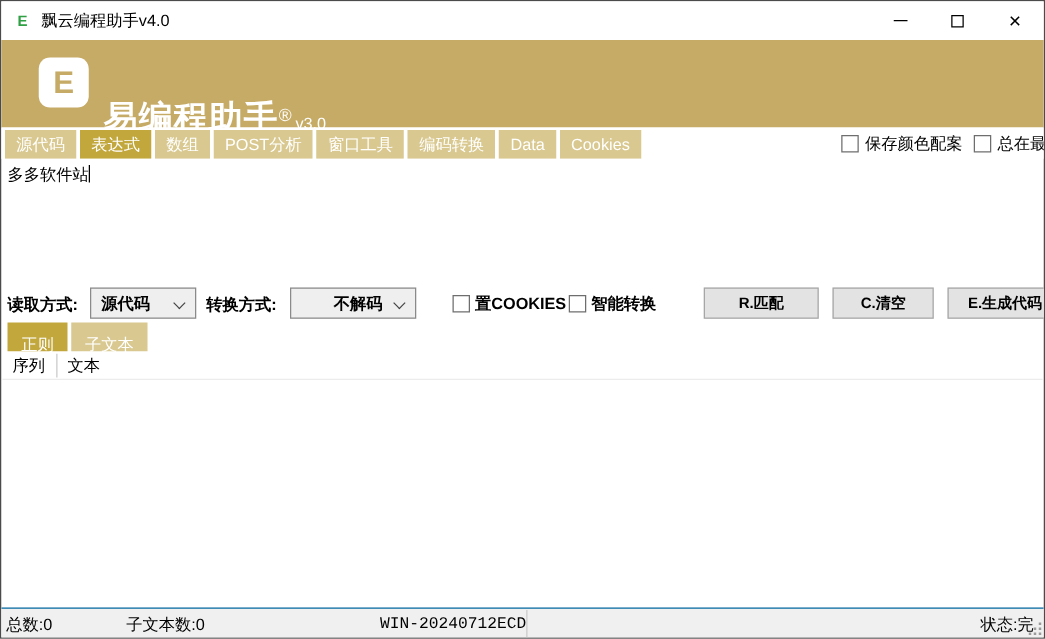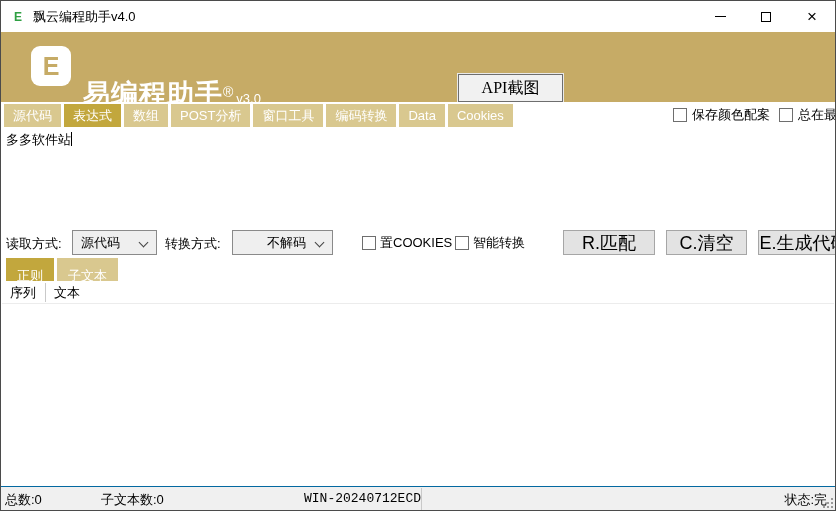--- a/index.html
+++ b/index.html
@@ -37,26 +37,26 @@
   .tabs { position:absolute; left:3px; bottom:0; display:flex; gap:3px; align-items:flex-end; }
   .tab { height:23px; padding:0 9px; display:flex; align-items:center; justify-content:center; font-size:13px; color:#fff; background:#d9c88f; white-space:nowrap; cursor:default; }
   .tab.active { background:#c2a73d; }
   .opt-group { position:absolute; left:672px; top:4px; display:flex; gap:9px; align-items:center; white-space:nowrap; }
   .opt { display:flex; align-items:center; gap:5px; font-size:13px; }
   .checkbox { width:14px; height:14px; background:#fff; border:1px solid #6e6e6e; flex:none; }
   
   .editor { position:absolute; top:126px; left:1px; right:1px; height:102px; background:#fff; padding:4px 4px; font-size:13px; }
   .caret { display:inline-block; width:1px; height:14px; background:#000; vertical-align:-2px; }
   
-  .controls { position:absolute; top:229px; left:0; right:0; height:27px; }
+  .controls { position:absolute; top:229px; left:0; right:0; height:27px;font-weight:bold; }
   .ctl-label { position:absolute; top:5px; font-size:13px; }
   .combo { position:absolute; top:0; height:25px; background:#efefef; border:1px solid #8a8a8a; font-size:13px; display:flex; align-items:center; padding-left:8px; cursor:default; }
   .chevron { position:absolute; right:9px; top:8px; width:7px; height:7px; border-right:1px solid #444; border-bottom:1px solid #444; transform:rotate(45deg); }
   .ctl-check { position:absolute; top:4px; display:flex; align-items:center; gap:4px; font-size:13px; }
-  .push-btn { position:absolute; top:0; height:25px; background:#e3e3e3; border:1px solid #a6a6a6; font-size:18px; display:flex; align-items:center; justify-content:center; cursor:default; }
+  .push-btn { position:absolute; top:0; height:25px; background:#e3e3e3; border:1px solid #a6a6a6; font-size:12px; display:flex; align-items:center; justify-content:center; cursor:default; }
   
   .subtabs { position:absolute; top:257px; left:5px; display:flex; gap:3px; align-items:flex-end; }
   .subtab { height:35px; padding:0 11px; display:flex; align-items:center; font-size:13px; color:#fff; background:#d9c88f; cursor:default; }
   .subtab.active { background:#c2a73d; }
   
   .table { position:absolute; top:280px; left:1px; right:1px; bottom:24px; background:#fff; }
   .thead { position:relative; height:23px; border-bottom:1px solid #ececec; }
   .th1 { position:absolute; left:8px; top:0; line-height:23px; font-size:13px; }
   .col-divider { position:absolute; left:43px; top:2px; width:1px; height:19px; background:#c9c9c9; }
   .th2 { position:absolute; left:52px; top:0; line-height:23px; font-size:13px; }
@@ -97,21 +97,20 @@
     </div>
   </div>
 
   <div class="gold-header">
     <div class="logo-box">
       <span class="logo-letter">E</span>
     </div>
     <div class="app-name-row">
       <span class="app-name">易编程助手</span><span class="reg-mark">®</span><span class="app-version">v3.0</span>
     </div>
-    <div class="api-btn">API截图</div>
   </div>
 
   <div class="tabrow">
     <div class="tabs">
       <div class="tab">源代码</div>
       <div class="tab active">表达式</div>
       <div class="tab">数组</div>
       <div class="tab">POST分析</div>
       <div class="tab">窗口工具</div>
       <div class="tab">编码转换</div>

